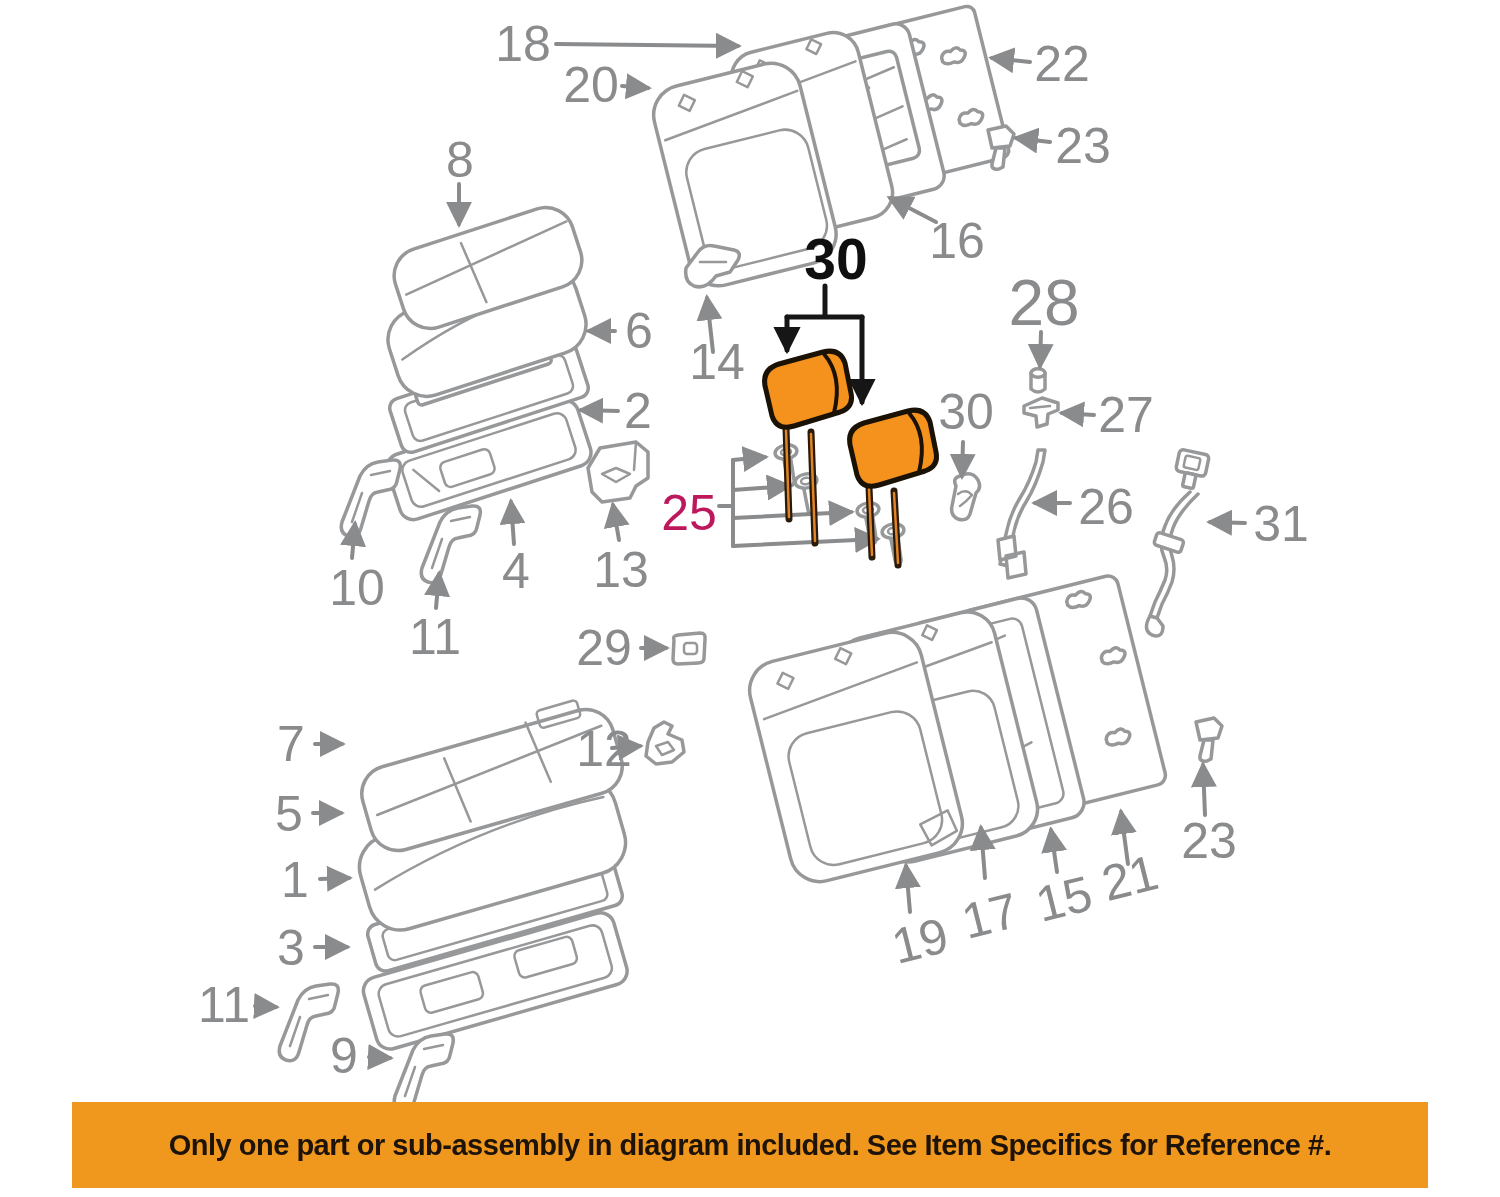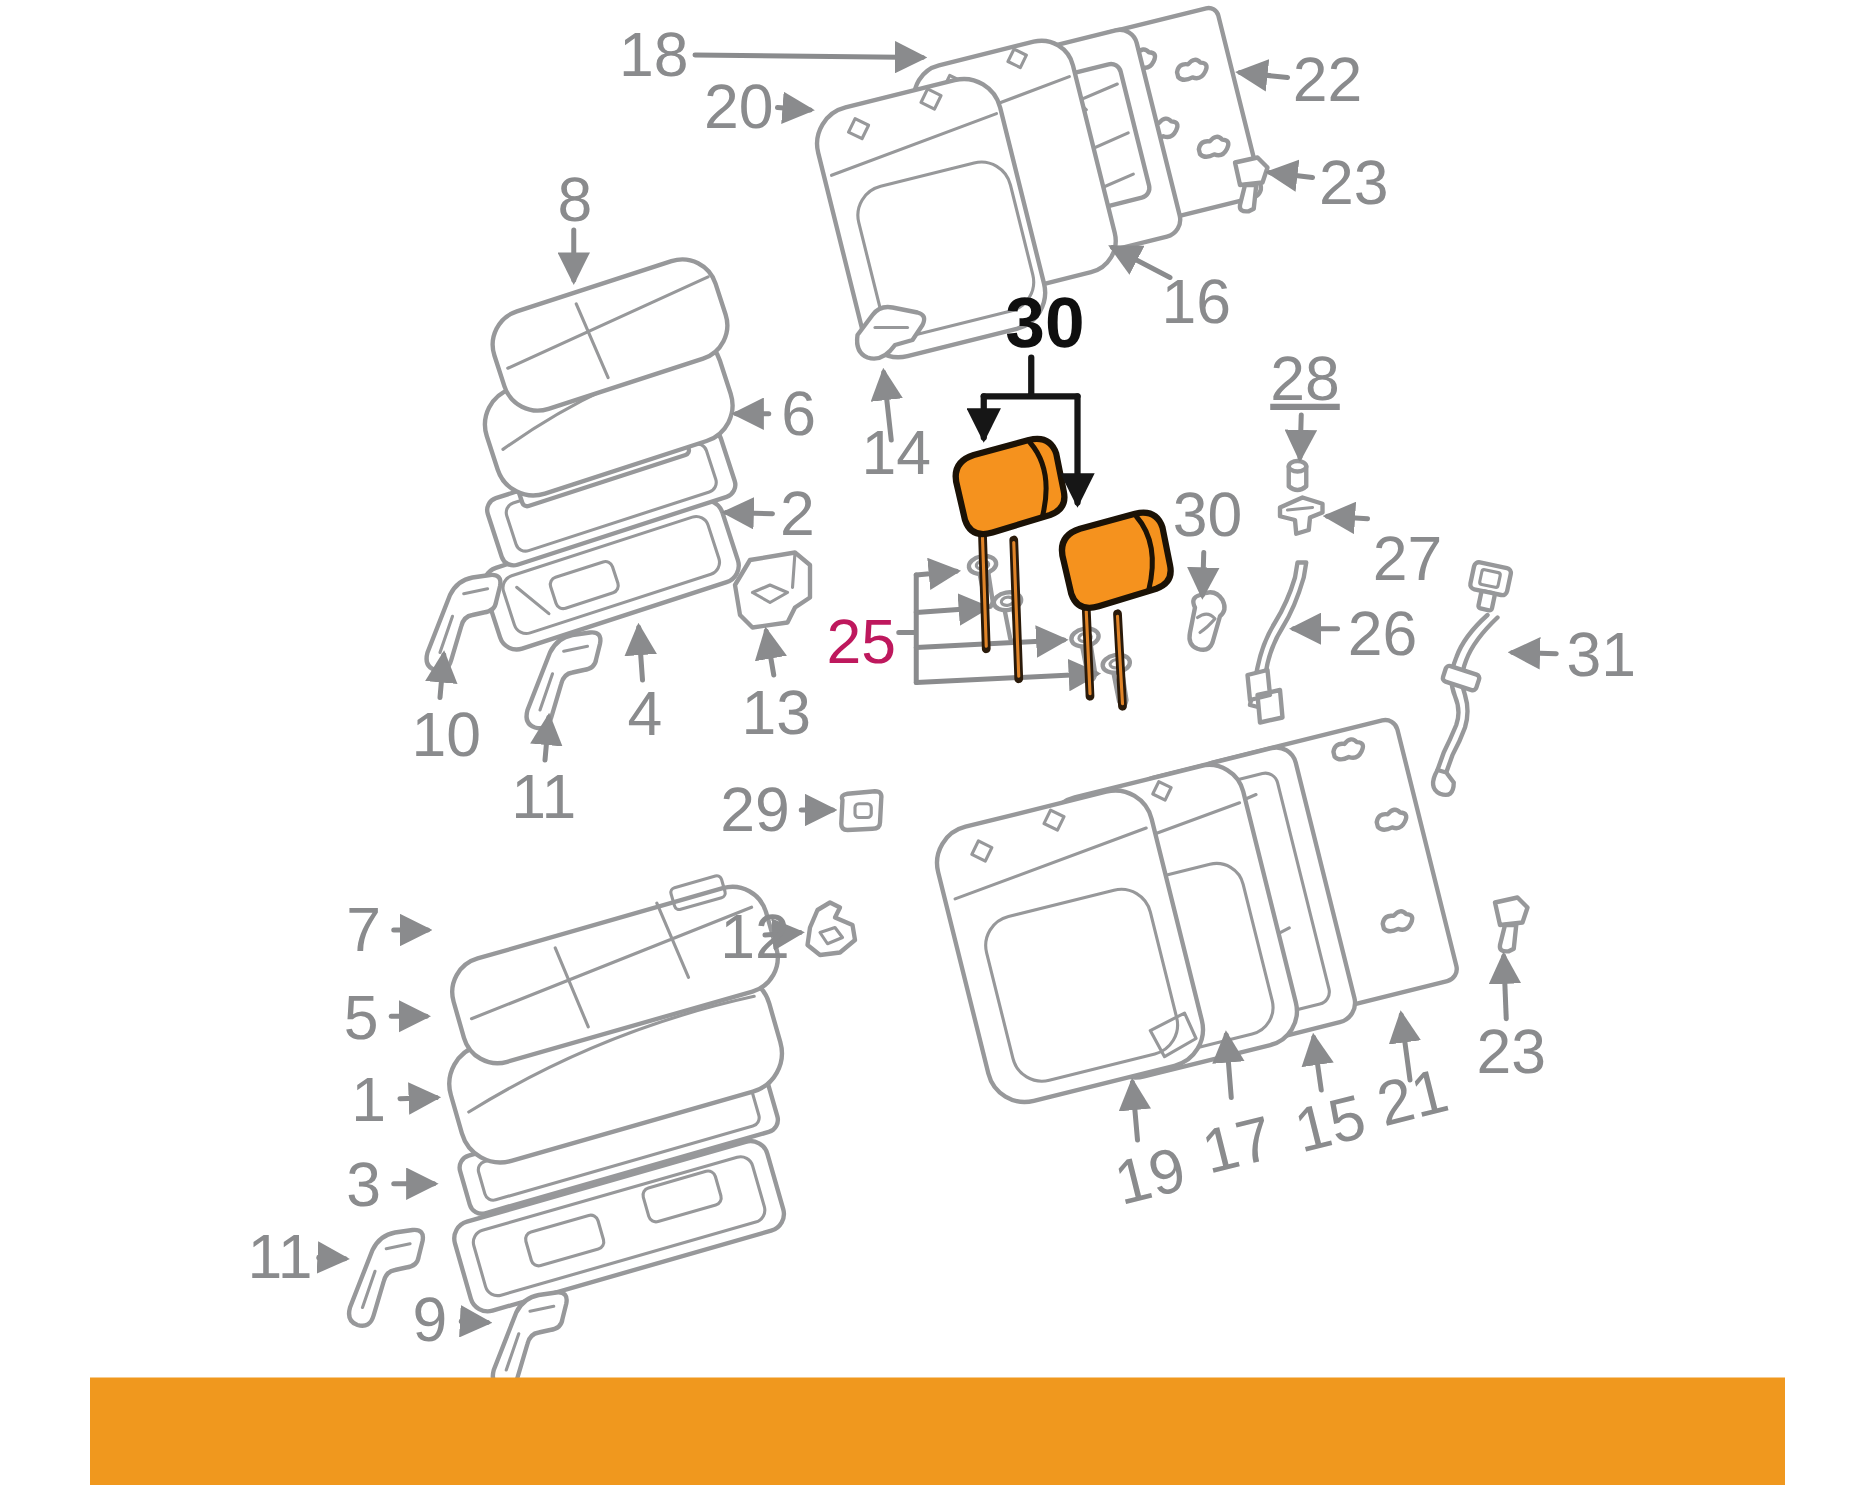--- a/index.html
+++ b/index.html
@@ -279,22 +279,22 @@
       <div class="callout" style="left: 523px; top: 44px; font-size: 50px; color: rgb(138, 139, 141); transform: translate(-50%, -50%);">18</div>
       <div class="callout" style="left: 591px; top: 85px; font-size: 50px; color: rgb(138, 139, 141); transform: translate(-50%, -50%);">20</div>
       <div class="callout" style="left: 1062px; top: 64px; font-size: 50px; color: rgb(138, 139, 141); transform: translate(-50%, -50%);">22</div>
       <div class="callout" style="left: 1083px; top: 146px; font-size: 50px; color: rgb(138, 139, 141); transform: translate(-50%, -50%);">23</div>
       <div class="callout" style="left: 957px; top: 241px; font-size: 50px; color: rgb(138, 139, 141); transform: translate(-50%, -50%);">16</div>
       <div class="callout" style="left: 460px; top: 160px; font-size: 50px; color: rgb(138, 139, 141); transform: translate(-50%, -50%);">8</div>
       <div class="callout" style="left: 836px; top: 259px; font-size: 57px; color: rgb(15, 15, 15); font-weight: bold; transform: translate(-50%, -50%);">30</div>
       <div class="callout" style="left: 717px; top: 362px; font-size: 50px; color: rgb(138, 139, 141); transform: translate(-50%, -50%);">14</div>
       <div class="callout" style="left: 639px; top: 331px; font-size: 50px; color: rgb(138, 139, 141); transform: translate(-50%, -50%);">6</div>
       <div class="callout" style="left: 638px; top: 411px; font-size: 50px; color: rgb(138, 139, 141); transform: translate(-50%, -50%);">2</div>
-      <div class="callout" style="left: 1044px; top: 303px; font-size: 50px; color: rgb(138, 139, 141); transform: translate(-50%, -50%); text-decoration: underline;">28</div>
-      <div class="callout" style="left: 1126px; top: 415px; font-size: 50px; color: rgb(138, 139, 141); transform: translate(-50%, -50%); margin-top: 32px;">27</div>
+      <div class="callout" style="left: 1044px; top: 303px; font-size: 64px; color: rgb(138, 139, 141); transform: translate(-50%, -50%);">28</div>
+      <div class="callout" style="left: 1126px; top: 415px; font-size: 50px; color: rgb(138, 139, 141); transform: translate(-50%, -50%);">27</div>
       <div class="callout" style="left: 966px; top: 412px; font-size: 50px; color: rgb(138, 139, 141); transform: translate(-50%, -50%);">30</div>
       <div class="callout" style="left: 1106px; top: 507px; font-size: 50px; color: rgb(138, 139, 141); transform: translate(-50%, -50%);">26</div>
       <div class="callout" style="left: 1281px; top: 524px; font-size: 50px; color: rgb(138, 139, 141); transform: translate(-50%, -50%);">31</div>
       <div class="callout" style="left: 689px; top: 513px; font-size: 50px; color: #be185d; transform: translate(-50%, -50%);">25</div>
       <div class="callout" style="left: 357px; top: 588px; font-size: 50px; color: rgb(138, 139, 141); transform: translate(-50%, -50%);">10</div>
       <div class="callout" style="left: 435px; top: 637px; font-size: 50px; color: rgb(138, 139, 141); transform: translate(-50%, -50%);">11</div>
       <div class="callout" style="left: 516px; top: 571px; font-size: 50px; color: rgb(138, 139, 141); transform: translate(-50%, -50%);">4</div>
       <div class="callout" style="left: 621px; top: 570px; font-size: 50px; color: rgb(138, 139, 141); transform: translate(-50%, -50%);">13</div>
       <div class="callout" style="left: 604px; top: 648px; font-size: 50px; color: rgb(138, 139, 141); transform: translate(-50%, -50%);">29</div>
       <div class="callout" style="left: 604px; top: 749px; font-size: 50px; color: rgb(138, 139, 141); transform: translate(-50%, -50%);">12</div>
@@ -305,15 +305,16 @@
       <div class="callout" style="left: 224px; top: 1005px; font-size: 50px; color: rgb(138, 139, 141); transform: translate(-50%, -50%);">11</div>
       <div class="callout" style="left: 344px; top: 1056px; font-size: 50px; color: rgb(138, 139, 141); transform: translate(-50%, -50%);">9</div>
       <div class="callout" style="left: 920px; top: 941px; font-size: 50px; color: rgb(138, 139, 141); transform: translate(-50%, -50%) rotate(-14deg);">19</div>
       <div class="callout" style="left: 990px; top: 916px; font-size: 50px; color: rgb(138, 139, 141); transform: translate(-50%, -50%) rotate(-14deg);">17</div>
       <div class="callout" style="left: 1064px; top: 899px; font-size: 50px; color: rgb(138, 139, 141); transform: translate(-50%, -50%) rotate(-14deg);">15</div>
       <div class="callout" style="left: 1130px; top: 878px; font-size: 50px; color: rgb(138, 139, 141); transform: translate(-50%, -50%) rotate(-14deg);">21</div>
       <div class="callout" style="left: 1209px; top: 841px; font-size: 50px; color: rgb(138, 139, 141); transform: translate(-50%, -50%);">23</div>
     </div>
 
 <div class="banner" style="background-color: rgb(240, 152, 30); color: rgb(29, 19, 9);">
+  <p>Only one part or sub-assembly in diagram included. See Item Specifics for Reference #.</p>
 </div>
 
 </div>
 
 </body></html>

